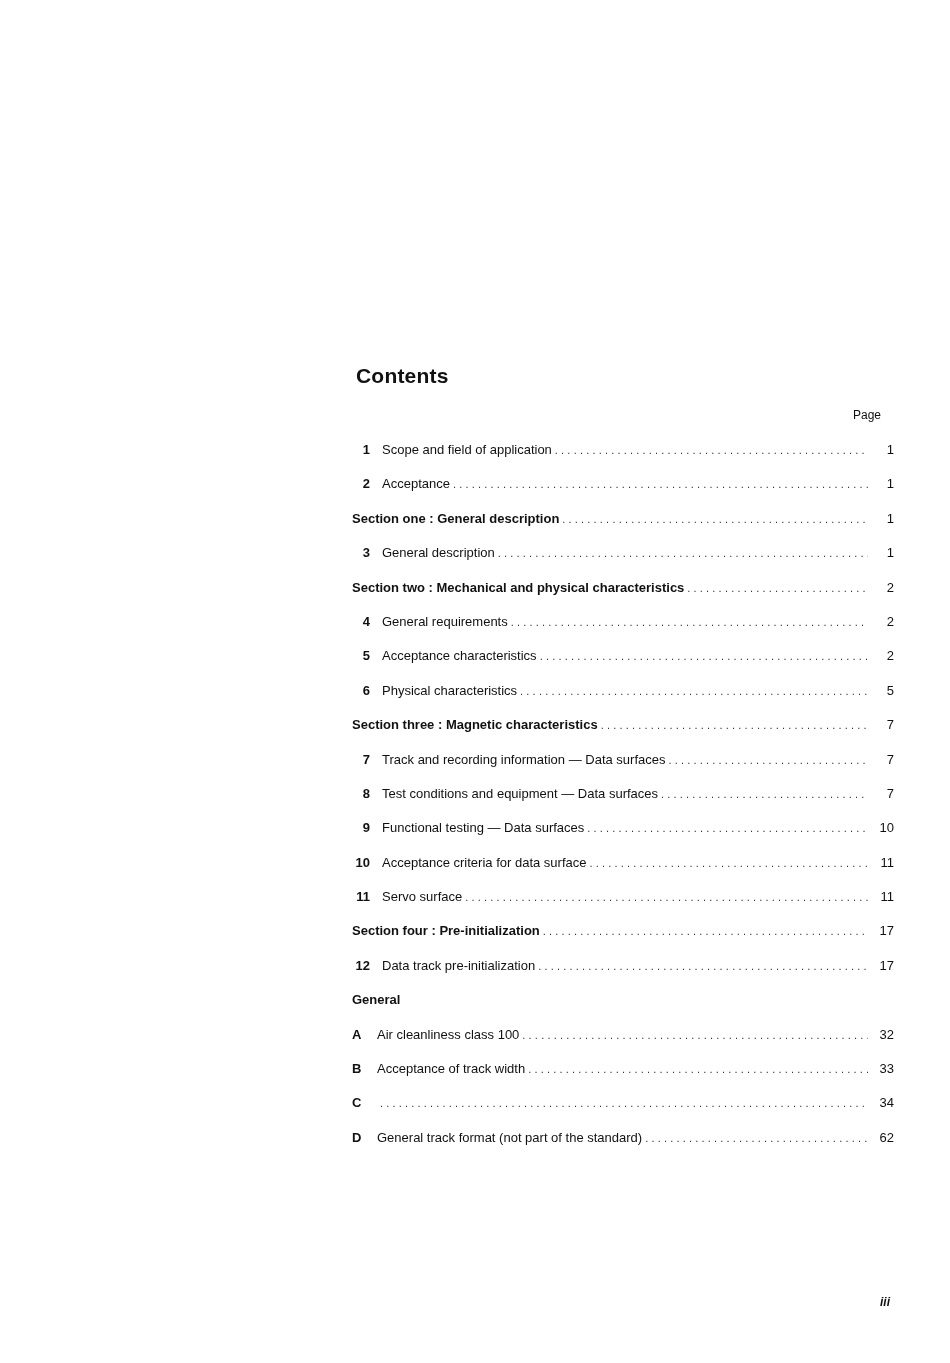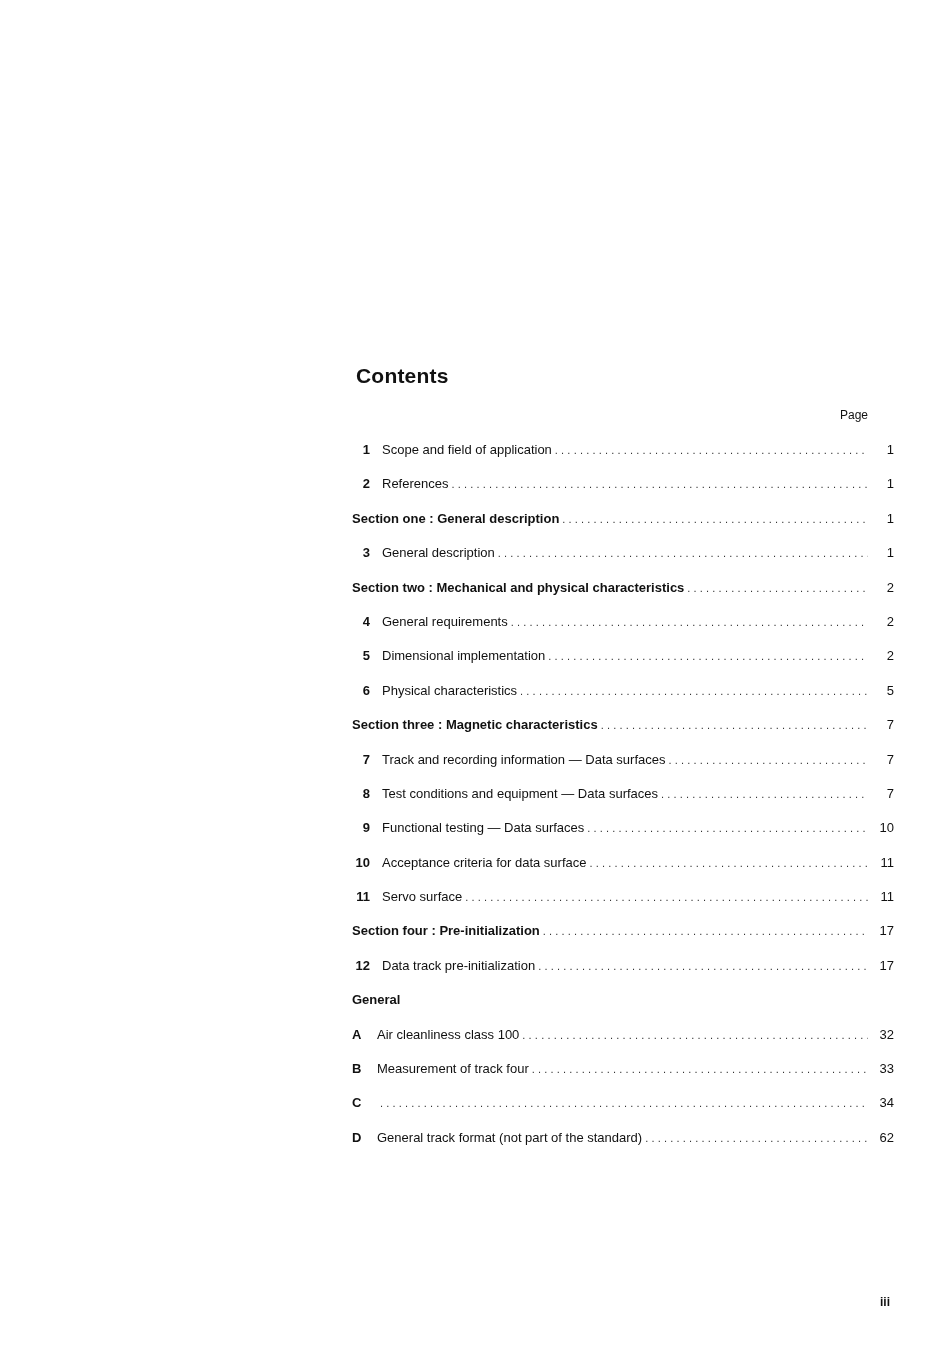--- a/index.html
+++ b/index.html
@@ -27,21 +27,21 @@
       font-size: 21px;
       font-weight: bold;
       letter-spacing: 0.2px;
       margin: 0;
     }
     .page-col-header {
       position: absolute;
       left: 840px;
       top: 408px;
       width: 54px;
-      text-align: left;
+      text-align: center;
       font-size: 12px;
     }
     .toc {
       position: absolute;
       left: 352px;
       top: 438px;
       width: 542px;
       margin: 0;
       padding: 0;
       list-style: none;
@@ -92,39 +92,40 @@
       text-align: right;
     }
     .folio {
       position: absolute;
       left: 860px;
       top: 1295px;
       width: 30px;
       text-align: right;
       font-size: 12px;
       font-weight: bold;
+      font-style: italic;
     }
   </style>
 </head>
 <body>
 
 <div class="page">
   <h1 class="contents-title">Contents</h1>
   <div class="page-col-header">Page</div>
 
   <ul class="toc">
     <li class="toc-row clause">
       <span class="num">1</span>
       <span class="label">Scope and field of application</span>
       <span class="dots"></span>
       <span class="pg">1</span>
     </li>
     <li class="toc-row clause">
       <span class="num">2</span>
-      <span class="label">References</span>
+      <span class="label">Acceptance</span>
       <span class="dots"></span>
       <span class="pg">1</span>
     </li>
     <li class="toc-row section">
       <span class="label">Section one : General description</span>
       <span class="dots"></span>
       <span class="pg">1</span>
     </li>
     <li class="toc-row clause">
       <span class="num">3</span>
@@ -138,21 +139,21 @@
       <span class="pg">2</span>
     </li>
     <li class="toc-row clause">
       <span class="num">4</span>
       <span class="label">General requirements</span>
       <span class="dots"></span>
       <span class="pg">2</span>
     </li>
     <li class="toc-row clause">
       <span class="num">5</span>
-      <span class="label">Dimensional implementation</span>
+      <span class="label">Acceptance characteristics</span>
       <span class="dots"></span>
       <span class="pg">2</span>
     </li>
     <li class="toc-row clause">
       <span class="num">6</span>
       <span class="label">Physical characteristics</span>
       <span class="dots"></span>
       <span class="pg">5</span>
     </li>
     <li class="toc-row section">
@@ -205,21 +206,21 @@
       <span class="label">General</span>
     </li>
     <li class="toc-row annex">
       <span class="num">A</span>
       <span class="label">Air cleanliness class 100</span>
       <span class="dots"></span>
       <span class="pg">32</span>
     </li>
     <li class="toc-row annex">
       <span class="num">B</span>
-      <span class="label">Measurement of track four</span>
+      <span class="label">Acceptance of track width</span>
       <span class="dots"></span>
       <span class="pg">33</span>
     </li>
     <li class="toc-row annex">
       <span class="num">C</span>
       <span class="dots"></span>
       <span class="pg">34</span>
     </li>
     <li class="toc-row annex">
       <span class="num">D</span>

